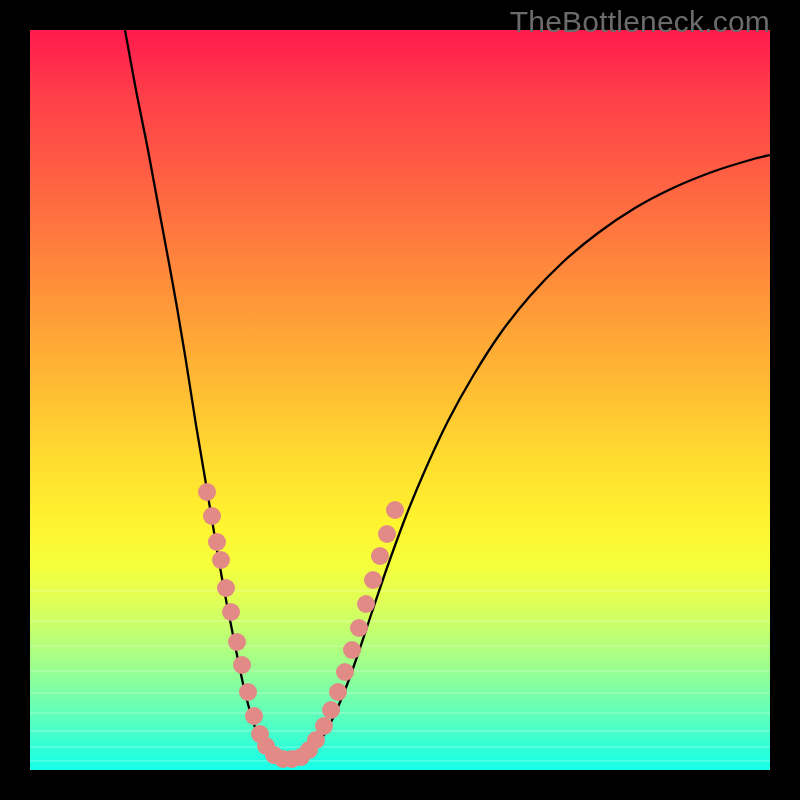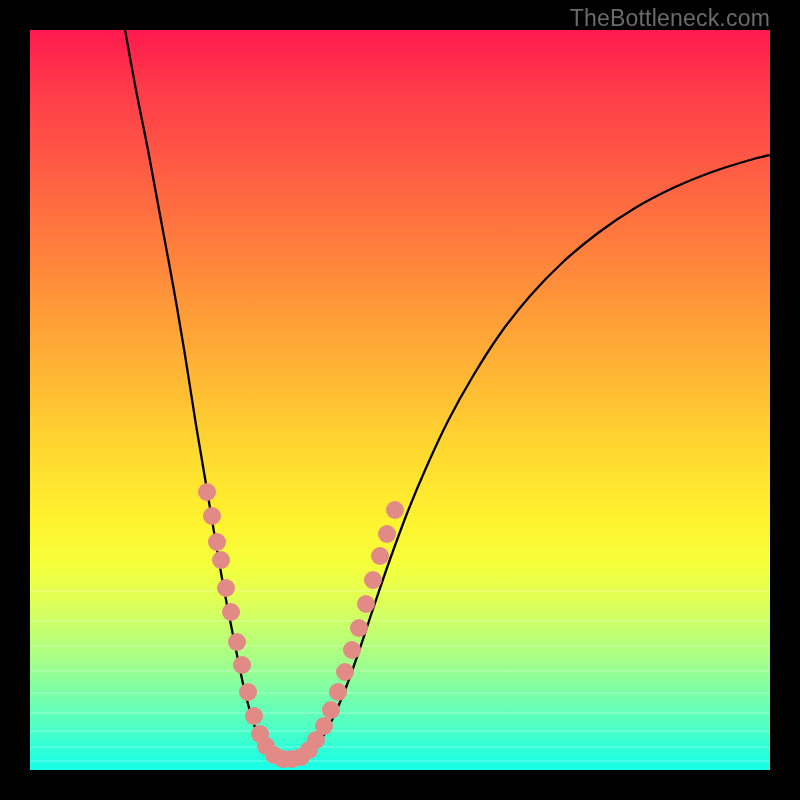--- a/index.html
+++ b/index.html
@@ -52,21 +52,21 @@
   }
   .curve {
     position: absolute;
     inset: 0;
   }
   .watermark {
     position: absolute;
     top: 5px;
     right: 30px;
     color: #6b6b6b;
-    font-size: 23px;
+    font-size: 30px;
     letter-spacing: 0.2px;
   }
 </style>
 </head>
 <body>
 
 <div class="frame">
   <div class="gradient"></div>
 
   <div class="band" style="top:560px"></div>

